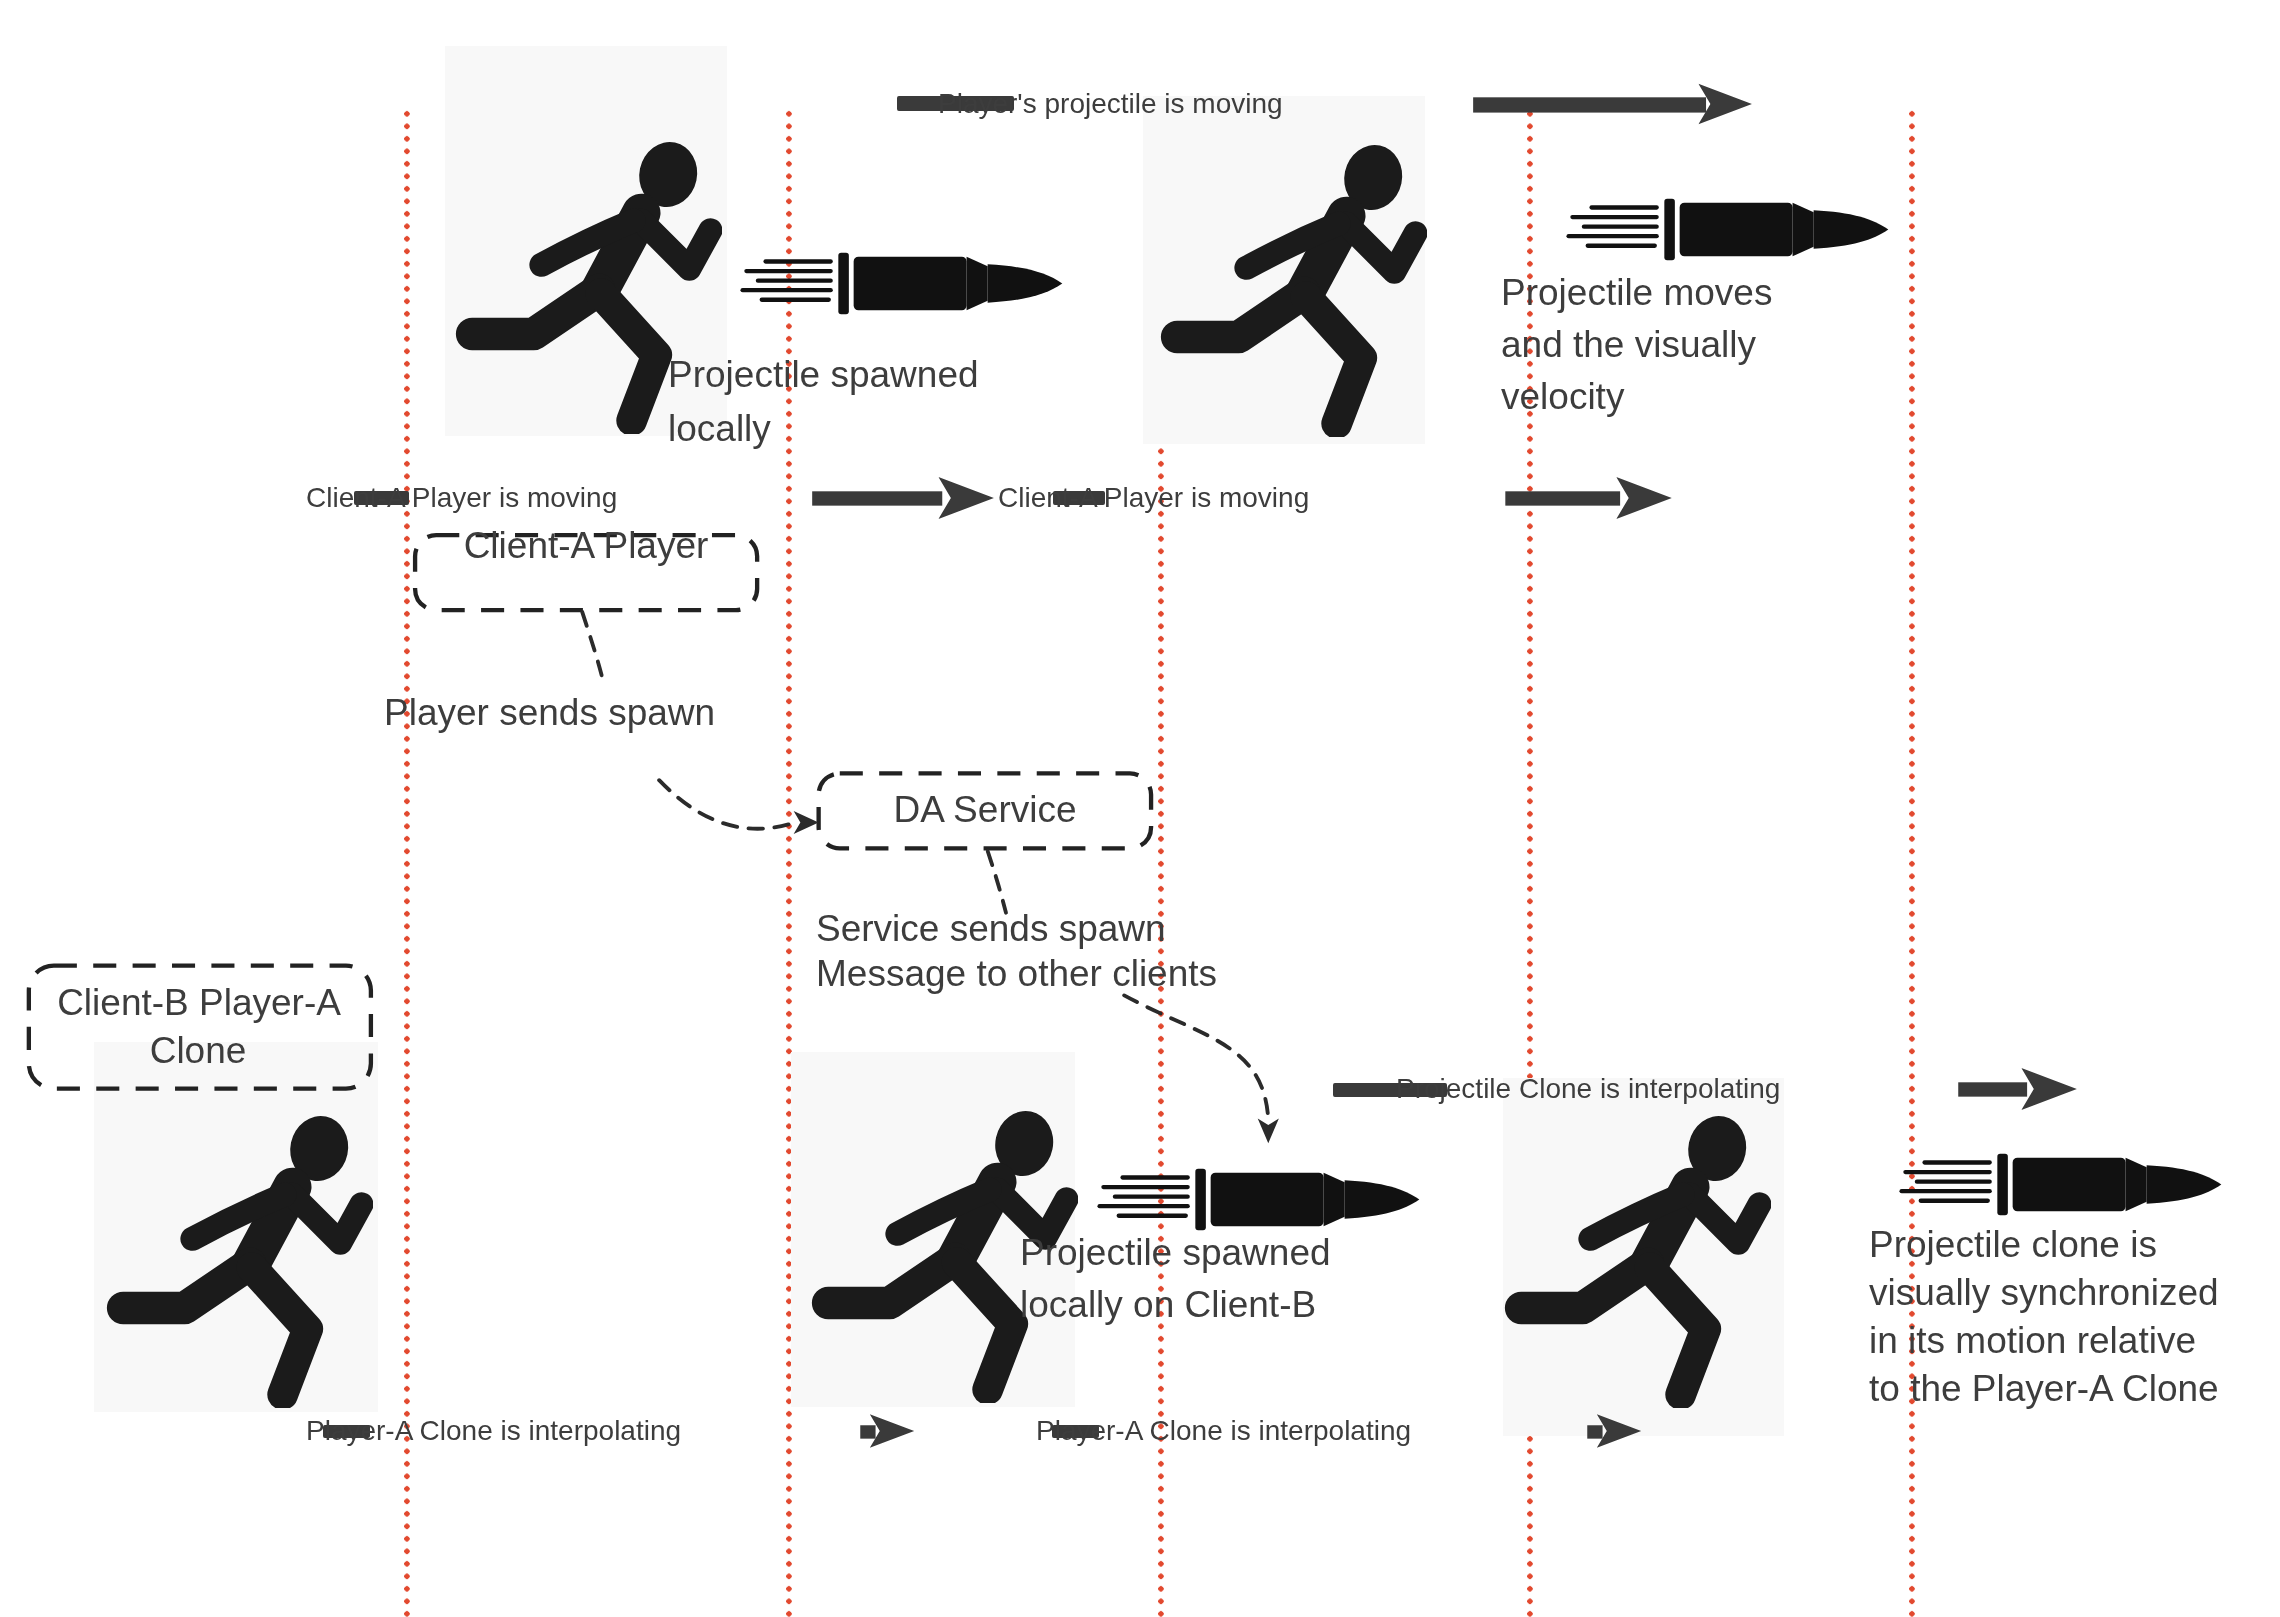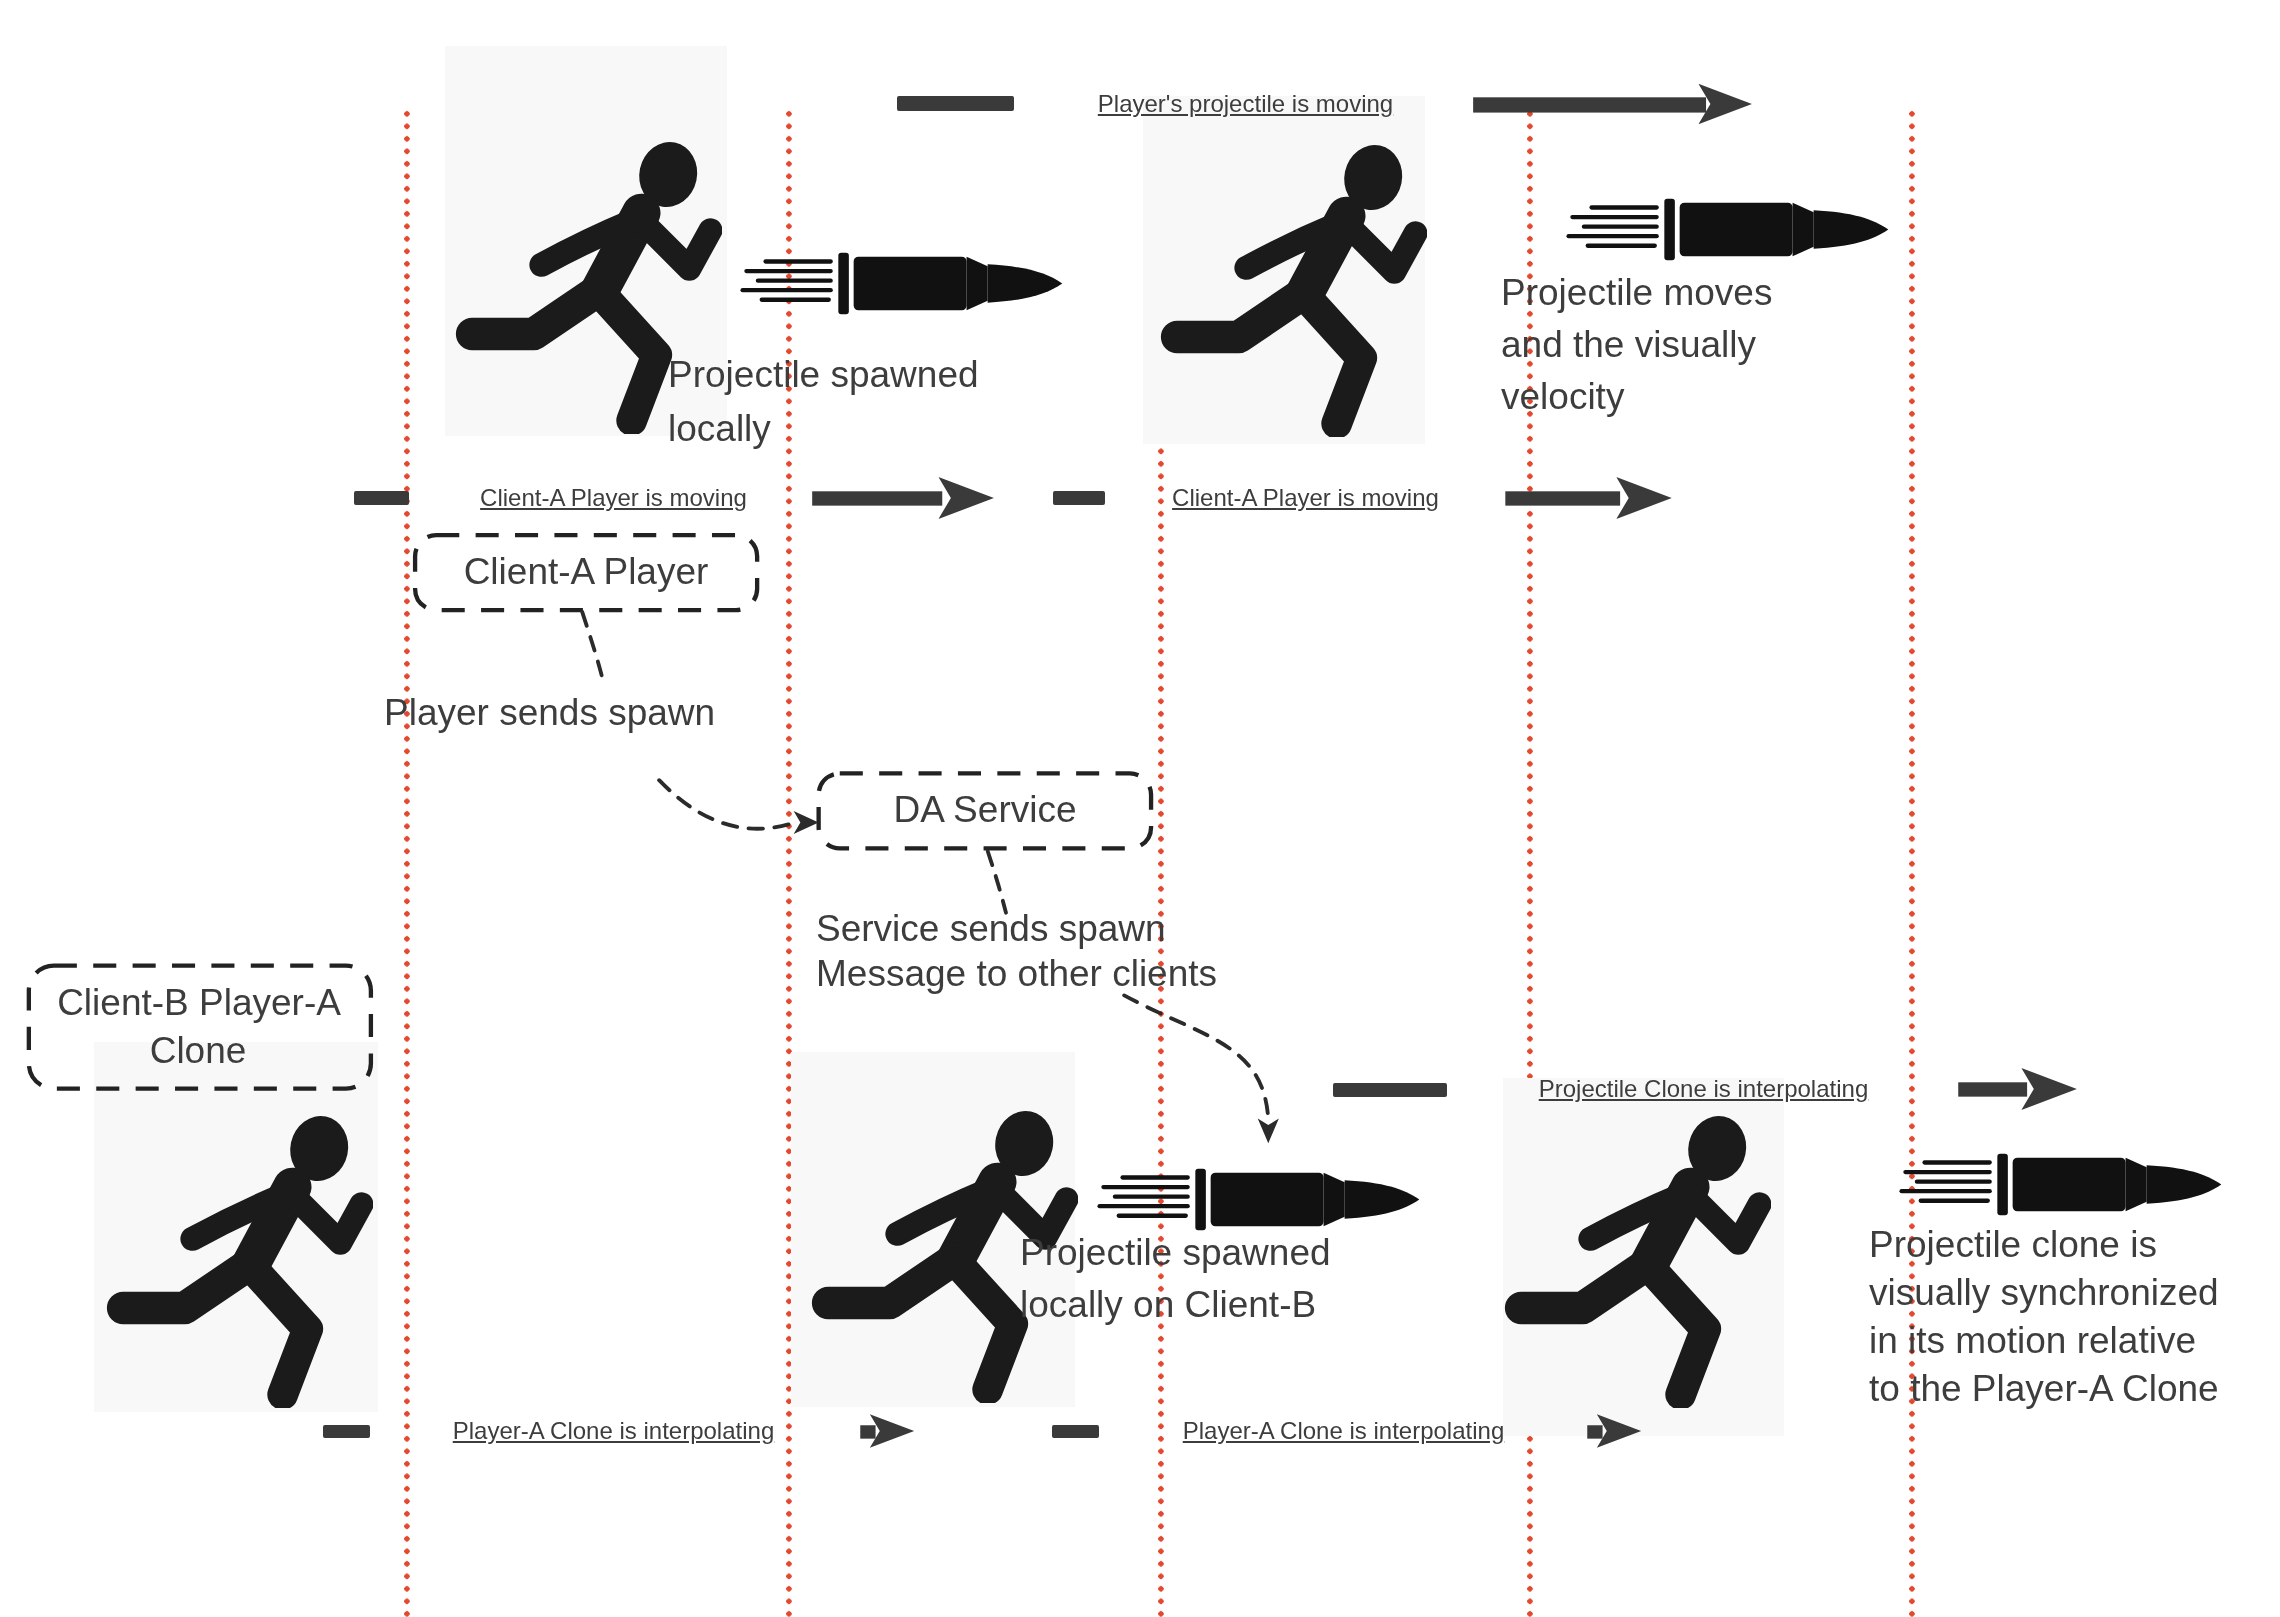--- a/index.html
+++ b/index.html
@@ -2,21 +2,21 @@
 <html><head>
 <meta charset="utf-8">
 <style>
   html,body{margin:0;padding:0;background:#ffffff;}
   #page{position:relative;width:2281px;height:1618px;overflow:hidden;
         font-family:"Liberation Sans","DejaVu Sans",sans-serif;color:#3d3d3d;}
   .timeline{position:absolute;top:108px;height:1510px;width:7.7px;
         background-image:radial-gradient(circle at 3.8px 5.8px,#e2492f 2.4px,rgba(226,73,47,0) 2.9px);
         background-size:7.7px 12.5px;background-repeat:repeat-y;}
   .bar{position:absolute;background:#3a3a3a;border-radius:1.9px;}
-  .rowlabel{position:absolute;font-size:24px;line-height:50px;text-align:center;white-space:nowrap;text-decoration:underline;}
+  .rowlabel{position:absolute;font-size:28px;line-height:50px;white-space:nowrap;}
   .note{position:absolute;font-size:37px;}
   .note span{display:block;}
   .boxlabel{position:absolute;display:flex;align-items:center;justify-content:center;
         text-align:center;font-size:37px;line-height:48px;}
   .figbg{position:absolute;background:#f8f8f8;}
   .abs{position:absolute;}
   svg{display:block;}
 </style>
 </head>
 <body>
@@ -106,21 +106,21 @@
     <g fill="none" stroke="#2b2b2b" stroke-width="4" stroke-dasharray="15 12" stroke-linecap="round">
       <path d="M606 637 C616 668 621 683 627 706"></path>
       <path d="M686 812 C738 866 788 870 830 855"></path>
       <path d="M1028 886 C1036 910 1041 927 1047 950"></path>
       <path d="M1170 1036 C1252 1080 1316 1086 1320 1166"></path>
     </g>
     <path d="M826 844 L852 856 L826 868 L833 856 Z" fill="#2b2b2b"></path>
     <path d="M1309 1164 L1320 1190 L1331 1164 L1320 1171 Z" fill="#2b2b2b"></path>
   </svg>
 
-  <div class="boxlabel" style="left:413px;top:533px;width:346px;height:77px">
+  <div class="boxlabel" style="left:413px;top:507px;width:346px;height:77px">
     <span>Client-A Player</span>
   </div>
   <div class="boxlabel" style="left:817px;top:771px;width:336px;height:77px">
     <span>DA Service</span>
   </div>
   <div class="boxlabel" style="left:25px;top:964px;width:346px;height:125px">
     <span>
       <span>Client-B Player-A</span>
       <span>Clone</span>
     </span>

